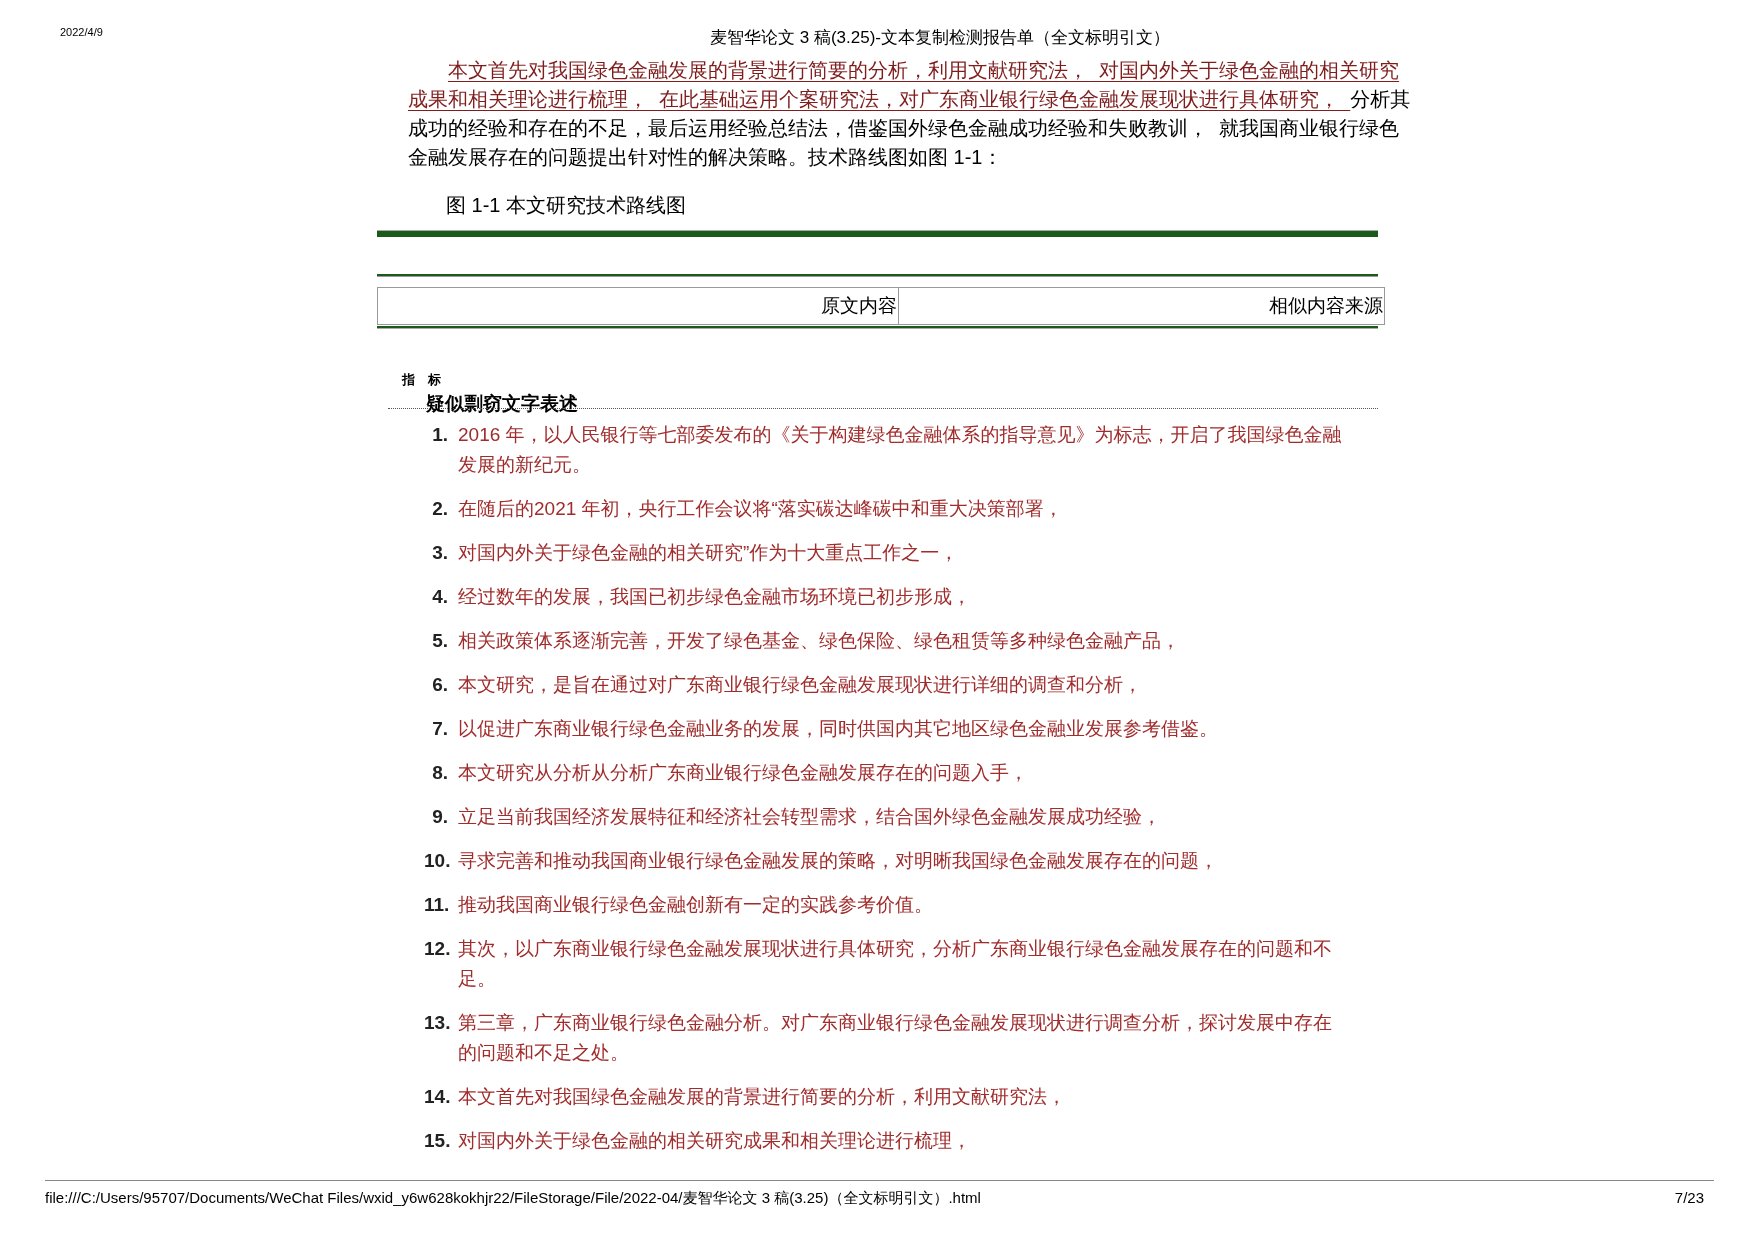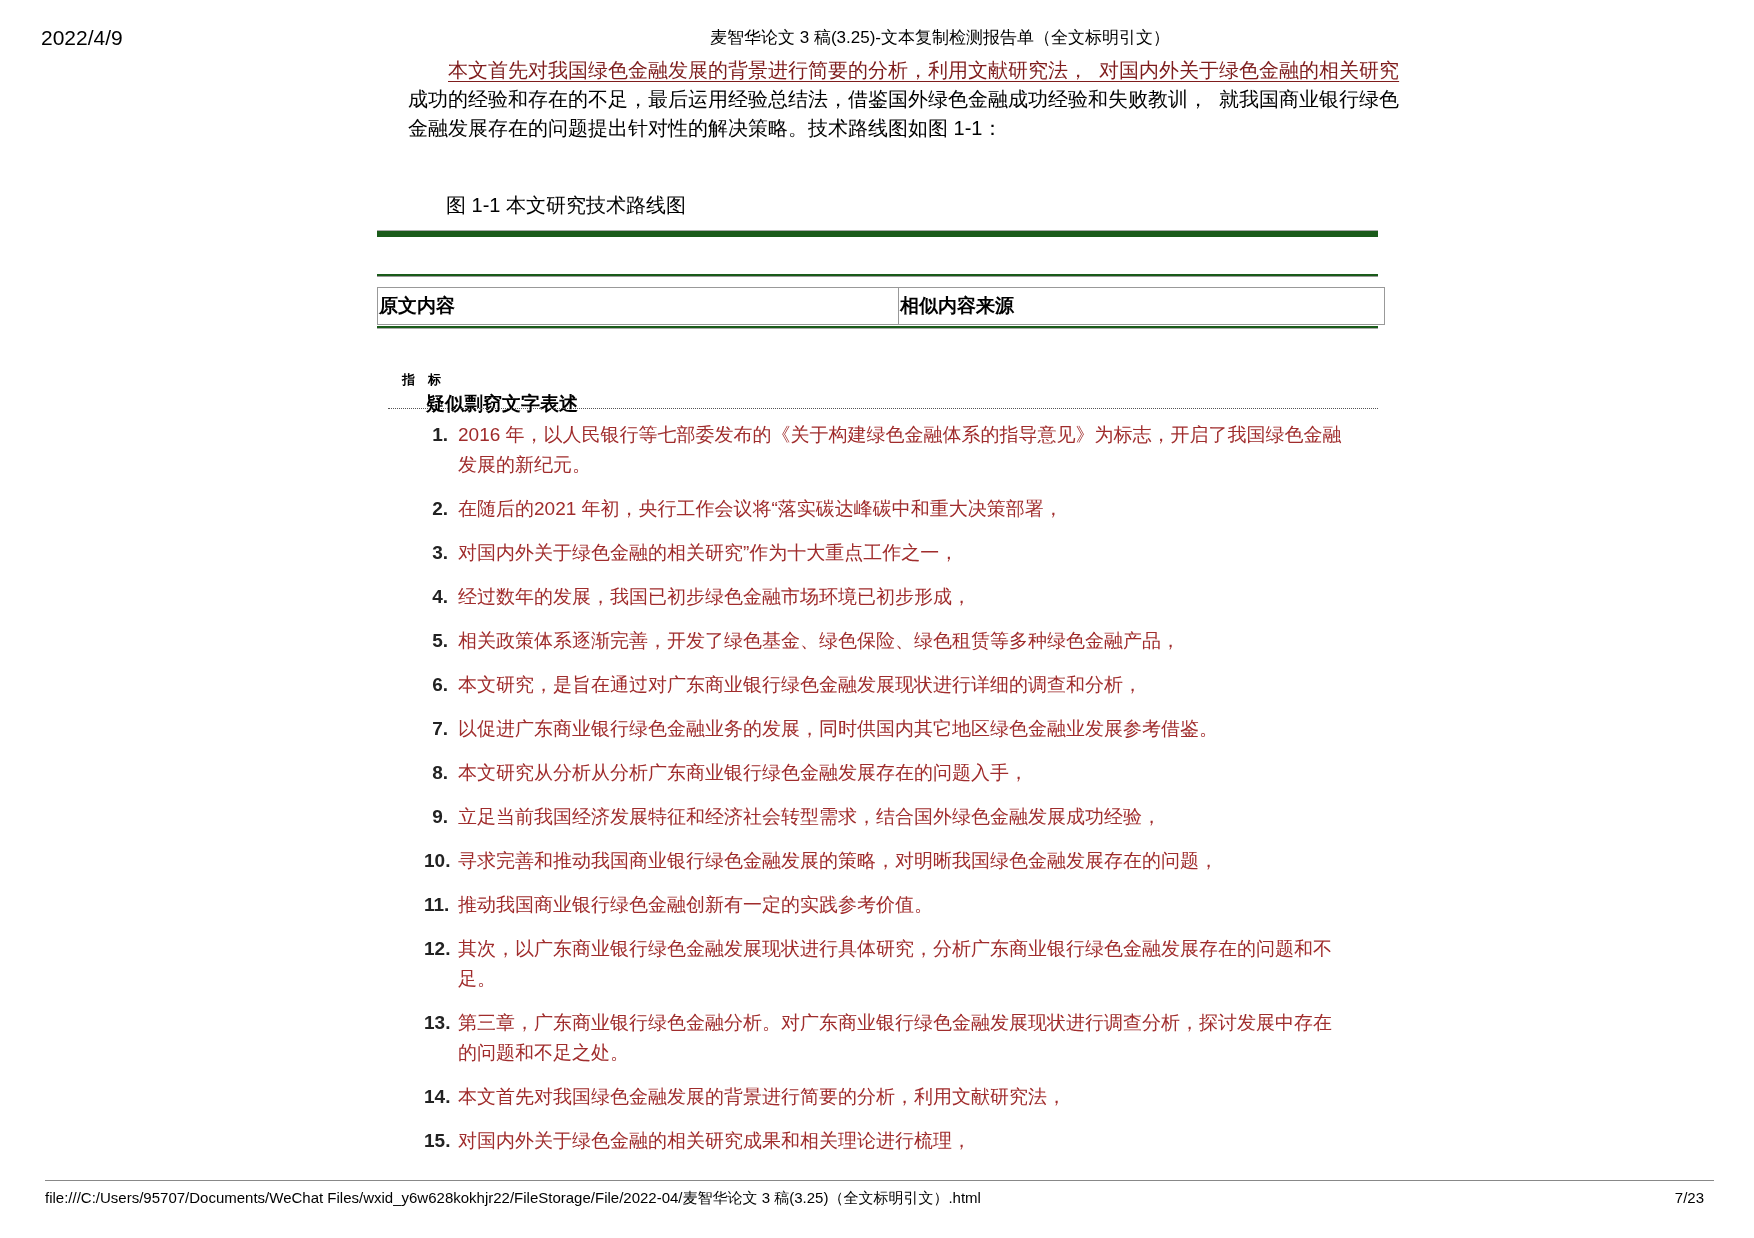--- a/index.html
+++ b/index.html
@@ -5,34 +5,34 @@
   html,body{margin:0;padding:0;background:#ffffff;}
   .page{
     position:relative;
     width:1754px;height:1238px;
     background:#ffffff;
     font-family:"Liberation Sans","DejaVu Sans",sans-serif;
     color:#000;
     overflow:hidden;
   }
   
-  .print-date{position:absolute;left:41px;top:26px;font-size:21px;white-space:pre;}
+  .print-date{position:absolute;left:60px;top:26px;font-size:11px;white-space:pre;}
   .print-title{position:absolute;left:940px;top:26px;transform:translateX(-50%);font-size:17px;white-space:pre;}
   
   .intro{position:absolute;left:408px;top:56px;width:960px;font-size:20px;}
   .intro .line{line-height:29px;white-space:pre;}
   .intro .indent{padding-left:40px;}
   .red-u{color:#7f1d1d;text-decoration:underline;text-decoration-thickness:1px;text-underline-offset:4px;}
   .fig-caption{position:absolute;left:446px;top:192px;font-size:20px;white-space:pre;}
   
   .bar-thick{position:absolute;left:377px;top:230px;width:1001px;height:6px;background:#1a5b1a;border-top:1px solid #aaa;}
   .bar-thin{position:absolute;left:377px;top:274px;width:1001px;height:2px;background:#1a5b1a;border-bottom:1px solid #9a9a9a;}
   
   .cmp-table{position:absolute;left:377px;top:287px;width:1001px;height:38px;border-collapse:collapse;table-layout:fixed;}
-  .cmp-table th{border:1px solid #999;font-size:19px;font-weight:bold;text-align:left;vertical-align:middle;background:#fff;}
+  .cmp-table th{border:1px solid #999;font-size:19px;font-weight:normal;text-align:right;vertical-align:middle;background:#fff;}
   .cmp-table th.c1{width:518px;}
   .cmp-table th.c2{width:483px;}
   .hdr-underline{position:absolute;left:377px;top:326px;width:1001px;height:2px;background:#1a5b1a;border-bottom:1px solid #aaa;}
   
   .sec-indicator{position:absolute;left:402px;top:336px;font-size:13px;font-weight:bold;white-space:pre;margin-top:35px;}
   .sec-sub{position:absolute;left:426px;top:379px;font-size:19px;font-weight:bold;white-space:pre;margin-top:12px;}
   .dotted-rule{position:absolute;left:388px;top:408px;width:990px;border-top:1px dotted #555;height:0;}
   
   ol.items{
     position:absolute;left:424px;top:420px;width:922px;
@@ -57,20 +57,21 @@
 </head>
 <body>
 
 <div class="page">
 
   <div class="print-date">2022/4/9</div>
   <div class="print-title">麦智华论文 3 稿(3.25)-文本复制检测报告单（全文标明引文）</div>
 
   <div class="intro">
     <div class="line indent"><span class="red-u">本文首先对我国绿色金融发展的背景进行简要的分析，利用文献研究法，  对国内外关于绿色金融的相关研究</span></div>
+    <div class="line"><span class="red-u">成果和相关理论进行梳理，  在此基础运用个案研究法，对广东商业银行绿色金融发展现状进行具体研究，  </span><span>分析其</span></div>
     <div class="line">成功的经验和存在的不足，最后运用经验总结法，借鉴国外绿色金融成功经验和失败教训，  就我国商业银行绿色</div>
     <div class="line">金融发展存在的问题提出针对性的解决策略。技术路线图如图 1-1：</div>
   </div>
 
   <div class="fig-caption">图 1-1 本文研究技术路线图</div>
 
   <div class="bar-thick"></div>
   <div class="bar-thin"></div>
 
   <table class="cmp-table">

